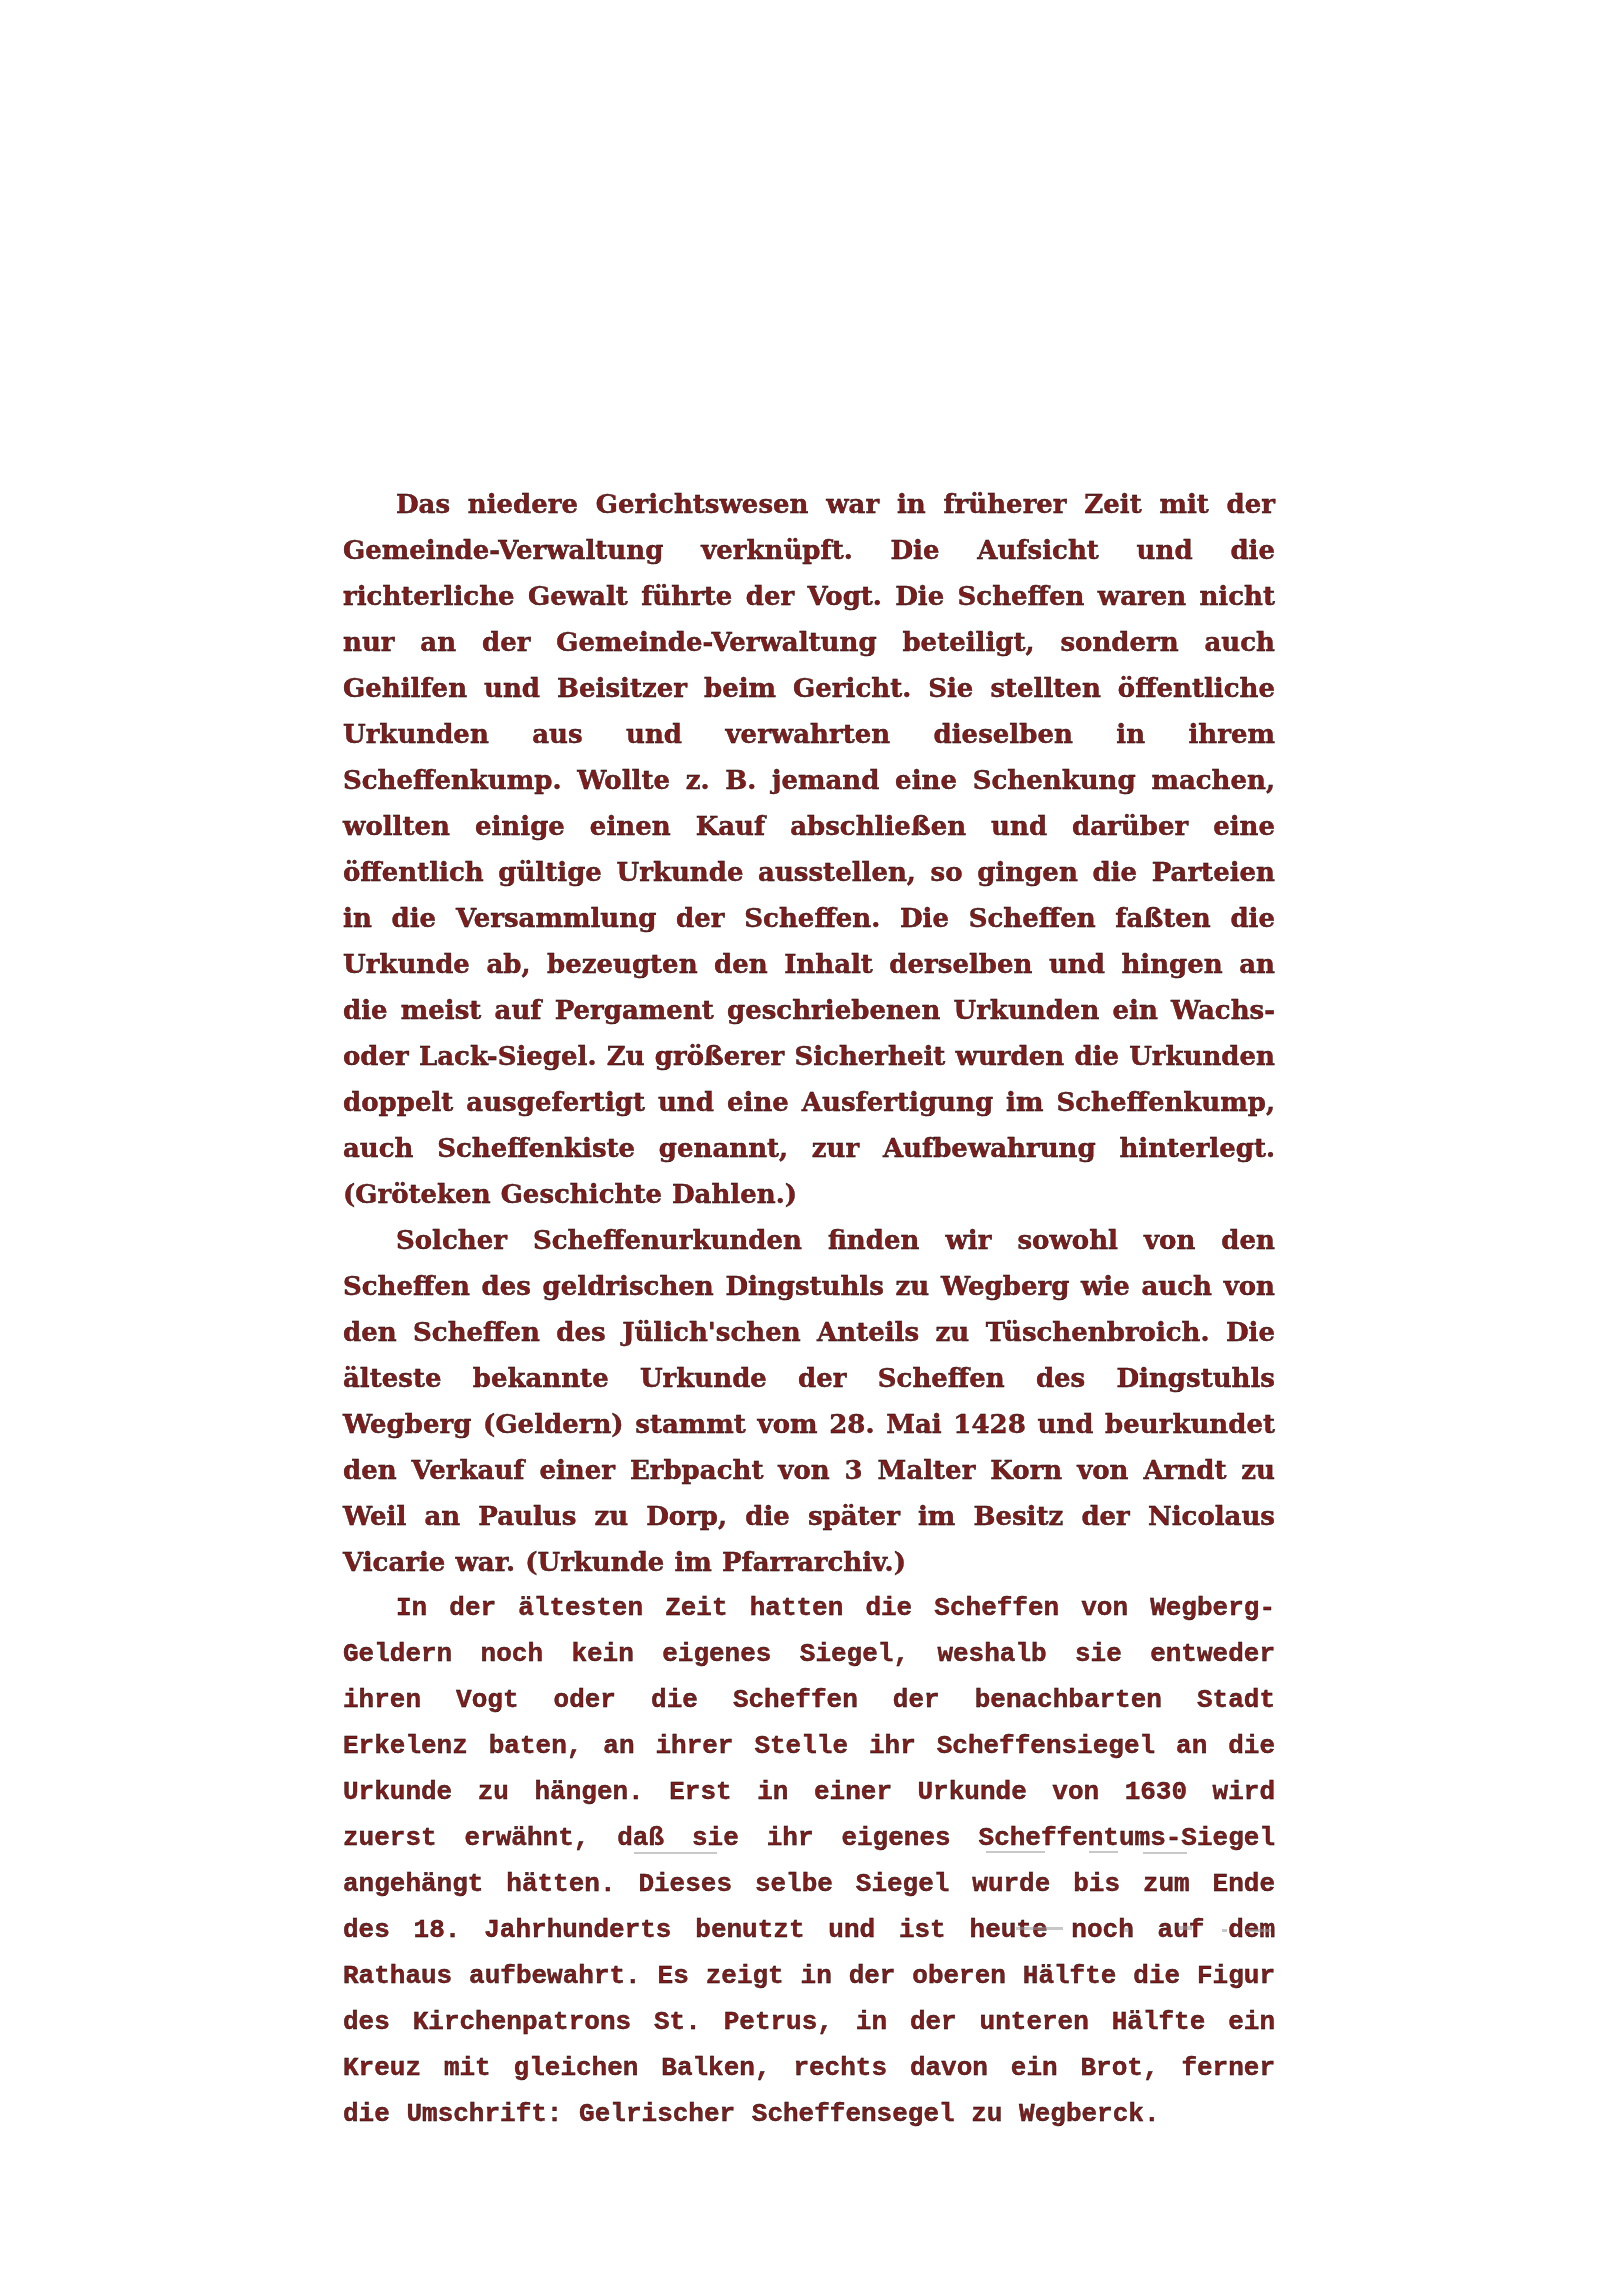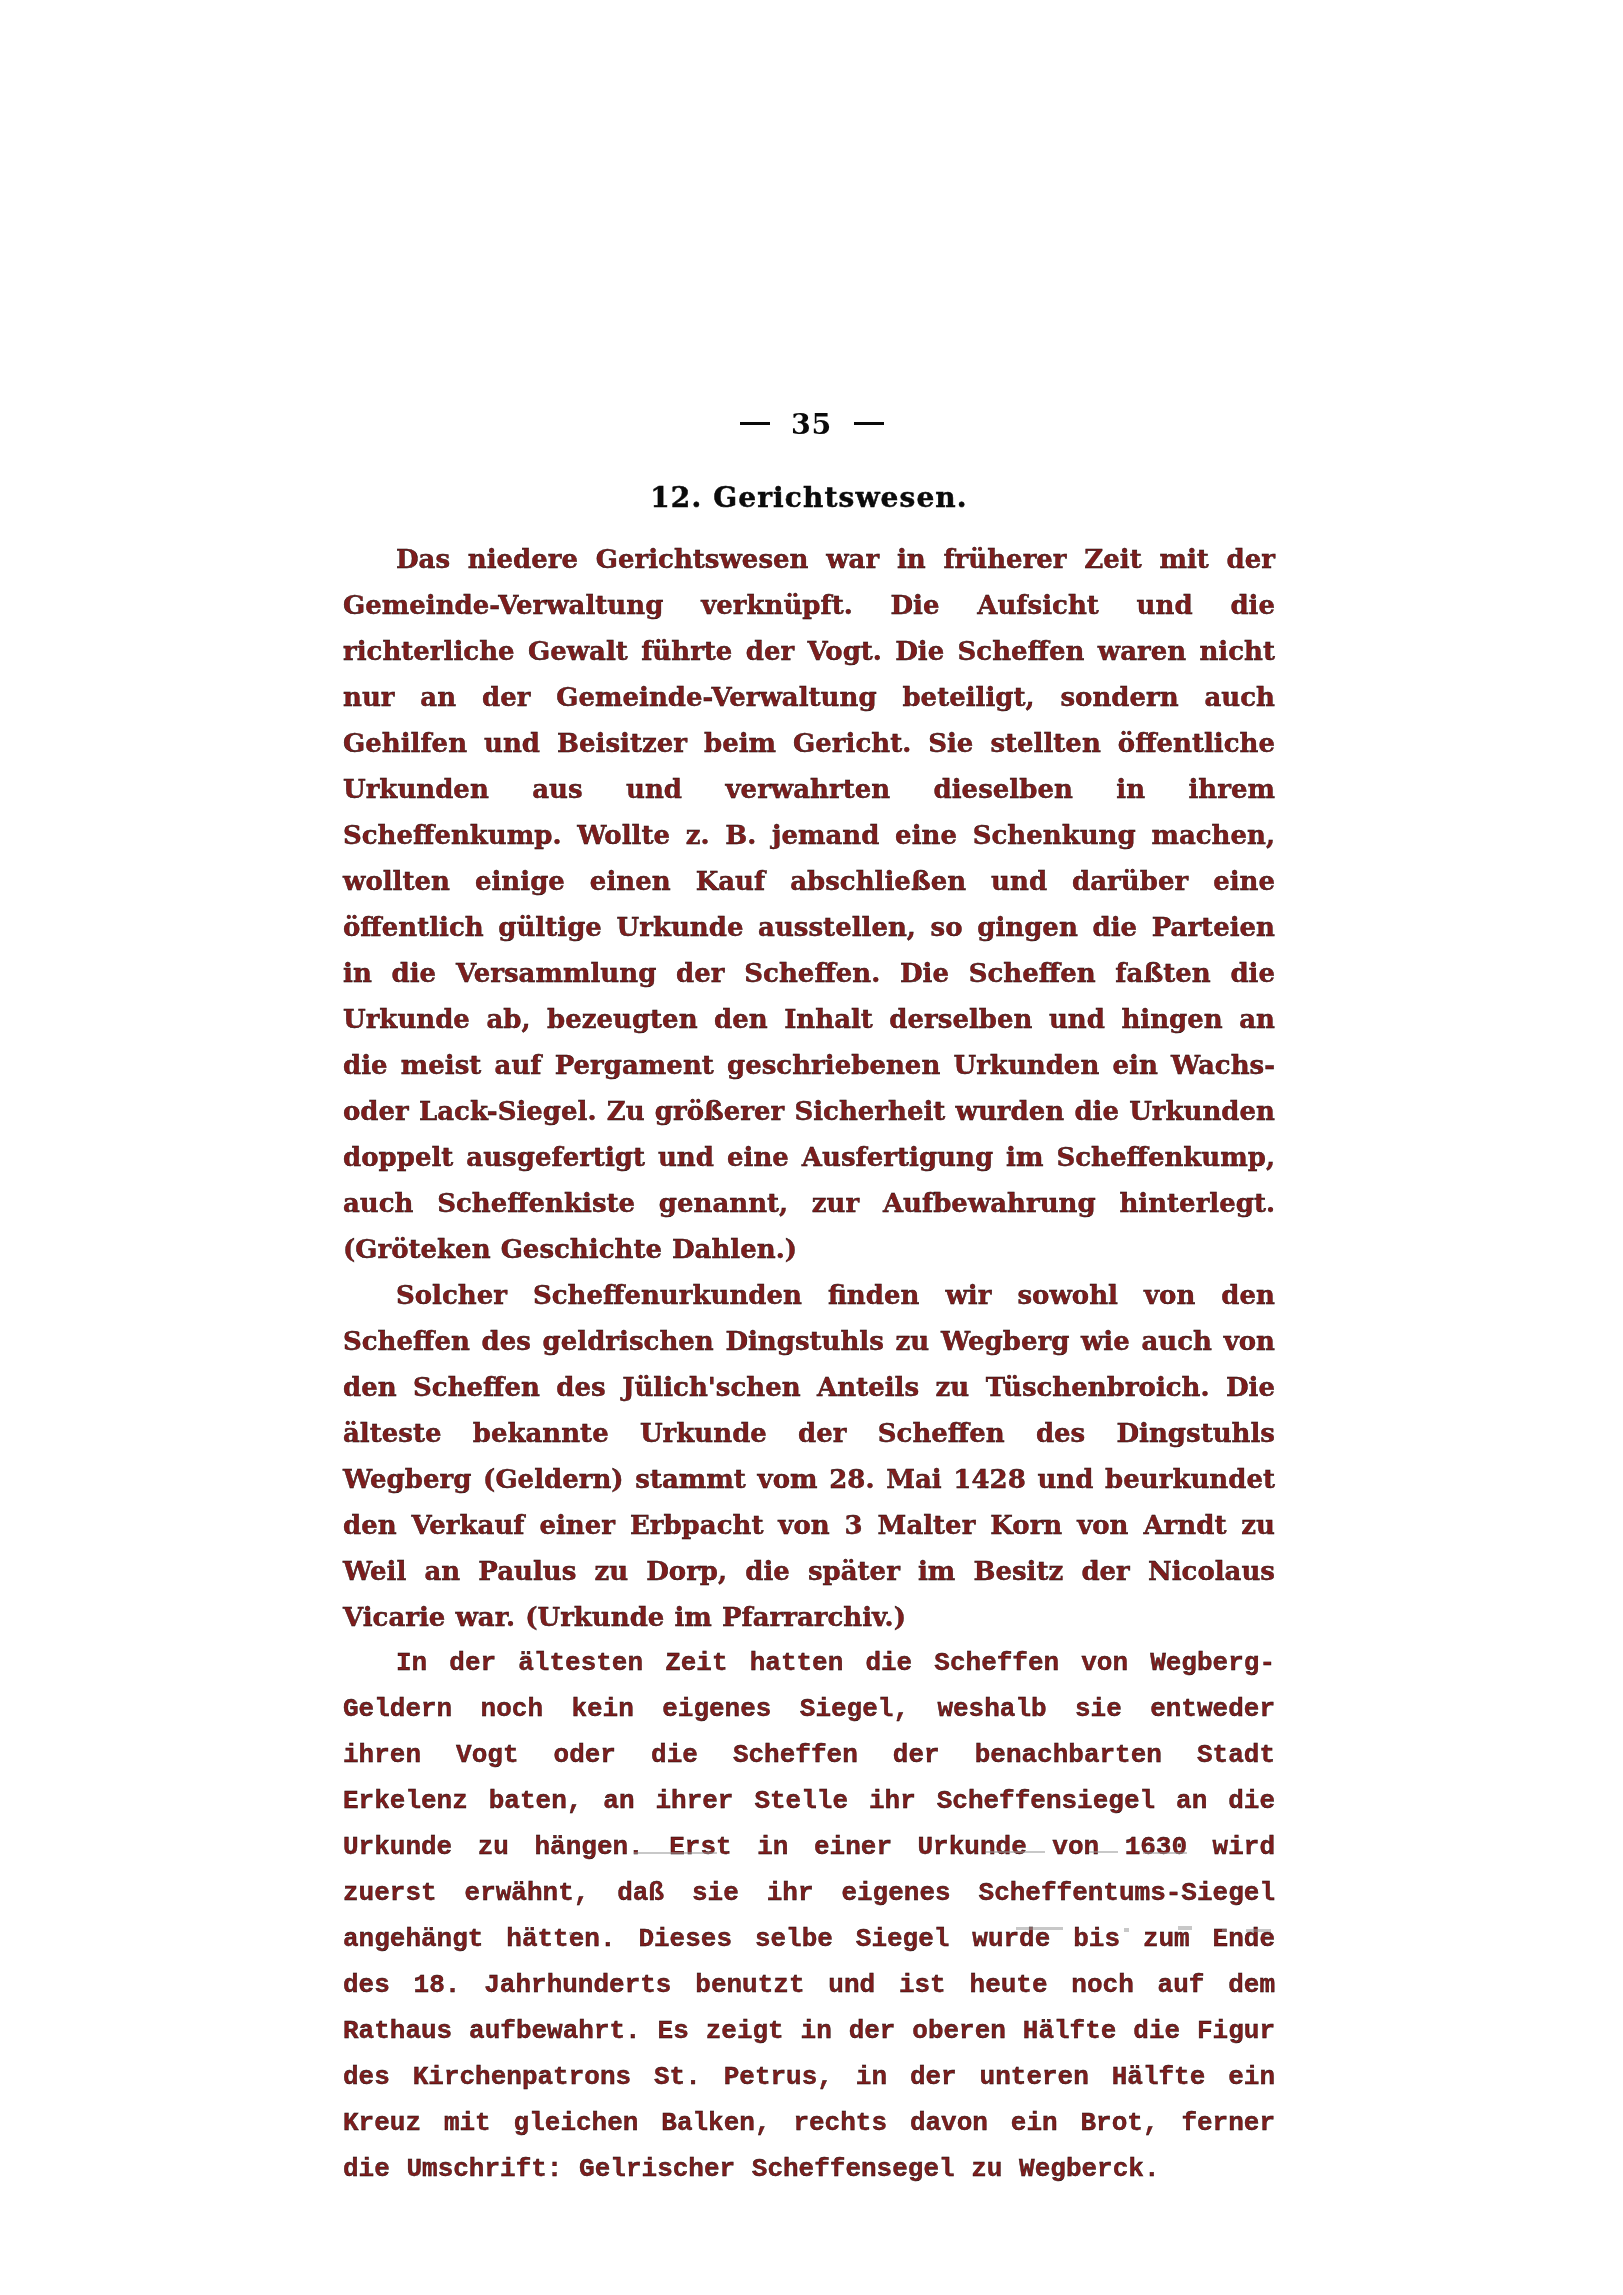--- a/index.html
+++ b/index.html
@@ -120,27 +120,23 @@
   .a9 { left: 1222px; top: 1929px; width: 4.9px;  height: 2.9px; opacity: 0.35; }
   .a10{ left: 1246px; top: 1929px; width: 24.5px;  height: 2.9px; opacity: 0.35; }
 </style>
 </head>
 <body>
 
 <div class="page">
 
   <div class="scan-tone"></div>
 
-  <div class="folio">
-    <span class="rule"></span><span class="num">35</span><span class="rule"></span>
-  </div>
 
   <div class="textblock">
 
-    <h2 class="heading">12. Gerichtswesen.</h2>
 
     <p class="para"><span class="indent"></span><span>Das niedere Gerichtswesen war in früherer Zeit mit der Gemeinde-Verwaltung verknüpft. Die Aufsicht und die richterliche Gewalt führte der Vogt. Die Scheffen waren nicht nur an der Gemeinde-Verwaltung beteiligt, sondern auch Gehilfen und Beisitzer beim Gericht. Sie stellten öffentliche Urkunden aus und verwahrten dieselben in ihrem Scheffenkump. Wollte z. B. jemand eine Schenkung machen, wollten einige einen Kauf abschließen und darüber eine öffentlich gültige Urkunde ausstellen, so gingen die Parteien in die Versammlung der Scheffen. Die Scheffen faßten die Urkunde ab, bezeugten den Inhalt derselben und hingen an die meist auf Pergament geschriebenen Urkunden ein Wachs- oder Lack-Siegel. Zu größerer Sicherheit wurden die Urkunden doppelt ausgefertigt und eine Ausfertigung im Scheffenkump, auch Scheffenkiste genannt, zur Aufbewahrung hinterlegt. (Gröteken Geschichte Dahlen.)</span></p>
 
     <p class="para"><span class="indent"></span><span>Solcher Scheffenurkunden finden wir sowohl von den Scheffen des geldrischen Dingstuhls zu Wegberg wie auch von den Scheffen des Jülich'schen Anteils zu Tüschenbroich. Die älteste bekannte Urkunde der Scheffen des Dingstuhls Wegberg (Geldern) stammt vom 28. Mai 1428 und beurkundet den Verkauf einer Erbpacht von 3 Malter Korn von Arndt zu Weil an Paulus zu Dorp, die später im Besitz der Nicolaus Vicarie war. (Urkunde im Pfarrarchiv.)</span></p>
 
     <p class="para"><span class="indent"></span><span>In der ältesten Zeit hatten die Scheffen von Wegberg-Geldern noch kein eigenes Siegel, weshalb sie entweder ihren Vogt oder die Scheffen der benachbarten Stadt Erkelenz baten, an ihrer Stelle ihr Scheffensiegel an die Urkunde zu hängen. Erst in einer Urkunde von 1630 wird zuerst erwähnt, daß sie ihr eigenes Scheffentums-Siegel angehängt hätten. Dieses selbe Siegel wurde bis zum Ende des 18. Jahrhunderts benutzt und ist heute noch auf dem Rathaus aufbewahrt. Es zeigt in der oberen Hälfte die Figur des Kirchenpatrons St. Petrus, in der unteren Hälfte ein Kreuz mit gleichen Balken, rechts davon ein Brot, ferner die Umschrift: Gelrischer Scheffensegel zu Wegberck.</span></p>
 
   </div>
 
   <div class="artifacts">

